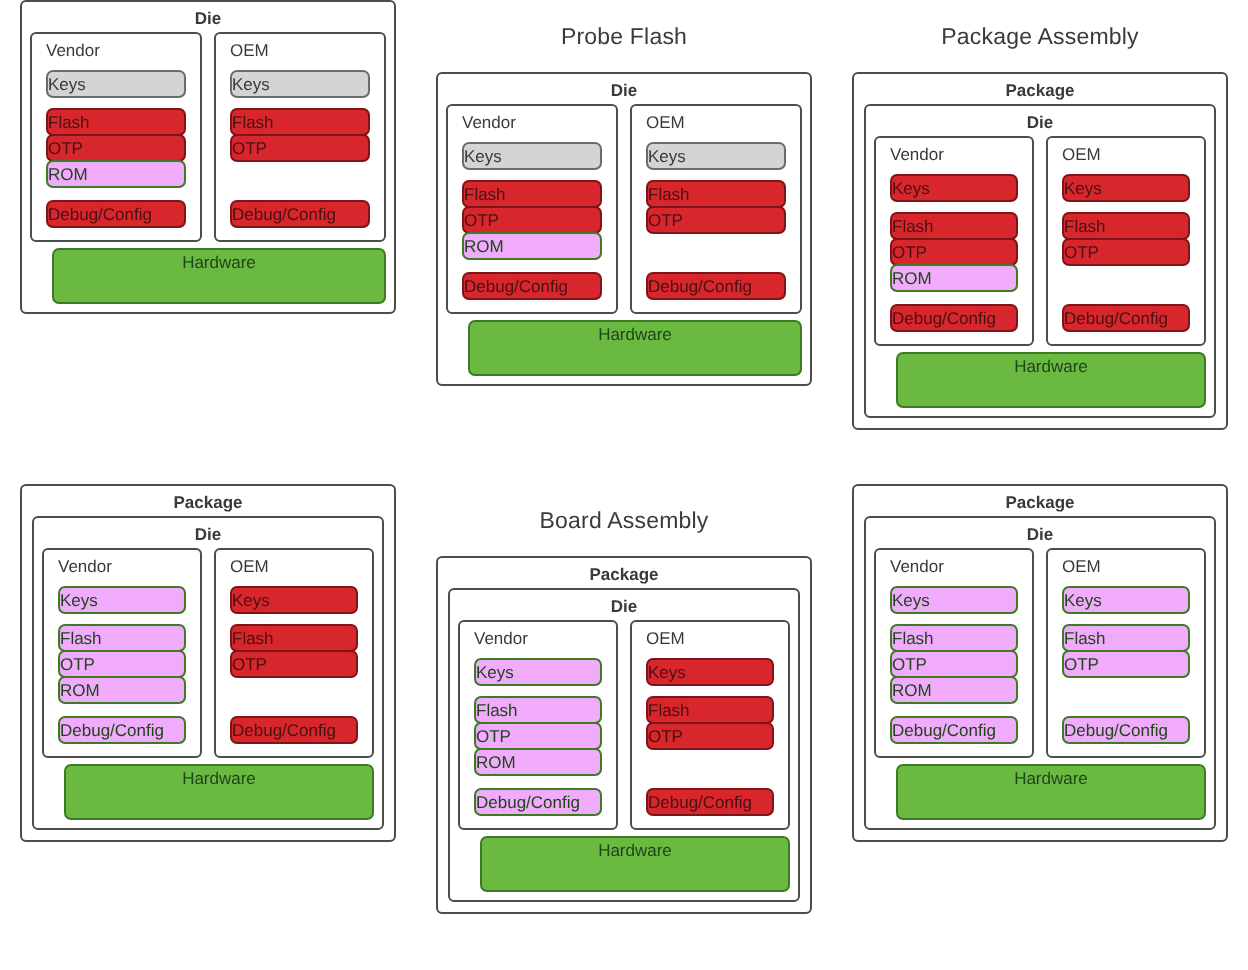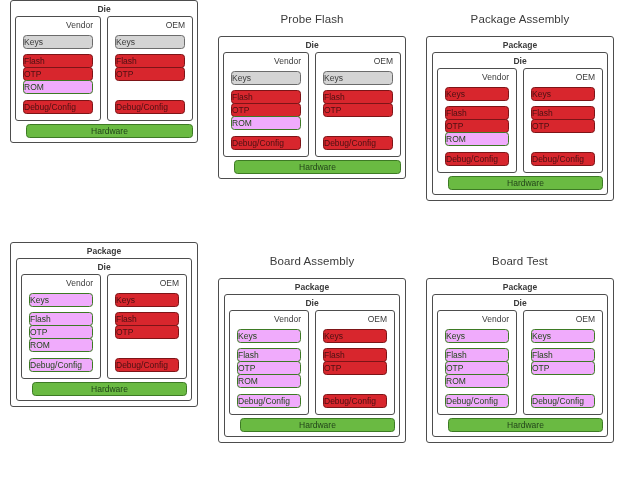--- a/index.html
+++ b/index.html
@@ -89,21 +89,21 @@
     border: 1.3px solid #4d4d4d;
     border-radius: 3px;
     background: #ffffff;
     box-sizing: border-box;
     padding: 0 7px 6px 7px;
     display: flex;
     flex-direction: column;
   }
   .col-label {
     font-size: 8.5px;
-    text-align: right;
+    text-align: left;
     color: #3a3a3a;
     padding: 3px 0 5px 0;
     line-height: 10px;
   }
 
   .blockstack {
     display: flex;
     flex-direction: column;
   }
   .group-gap { height: 5px; }
@@ -120,21 +120,21 @@
     overflow: hidden;
     display: block;
   }
   .block + .block { margin-top: -1.2px; }
 
   .block.state-gray  { background: #d4d4d4; border-color: #6b6b6b; color: #3a3a3a; }
   .block.state-red   { background: #d8262d; border-color: #7d1417; color: #4a1012; }
   .block.state-green { background: #f0abfc; border-color: #3d7a24; color: #22441a; }
 
   .hardware-bar {
-    height: 14px;
+    height: 28px;
     line-height: 13px;
     font-size: 8.5px;
     text-align: center;
     border-radius: 3.5px;
     box-sizing: border-box;
     border: 1.2px solid #3d7a24;
     background: #6aba42;
     color: #22441a;
     white-space: nowrap;
     margin-left: 11px;
@@ -355,21 +355,20 @@
                   <div class="block state-red">Debug/Config</div>
                 </div>
               </div>
             </div>
             <div class="hardware-bar">Hardware</div>
           </div>
         </div>
       </div>
     </div>
     <div class="panel">
-      <div class="panel-title">Board Test</div>
       <div class="cbox package-box">
         <div class="cbox-label">Package</div>
         <div class="cbox die-box">
           <div class="cbox-label">Die</div>
           <div class="die-inner">
             <div class="cols">
               <div class="col">
                 <div class="col-label">Vendor</div>
                 <div class="blockstack">
                   <div class="block state-green">Keys</div>

